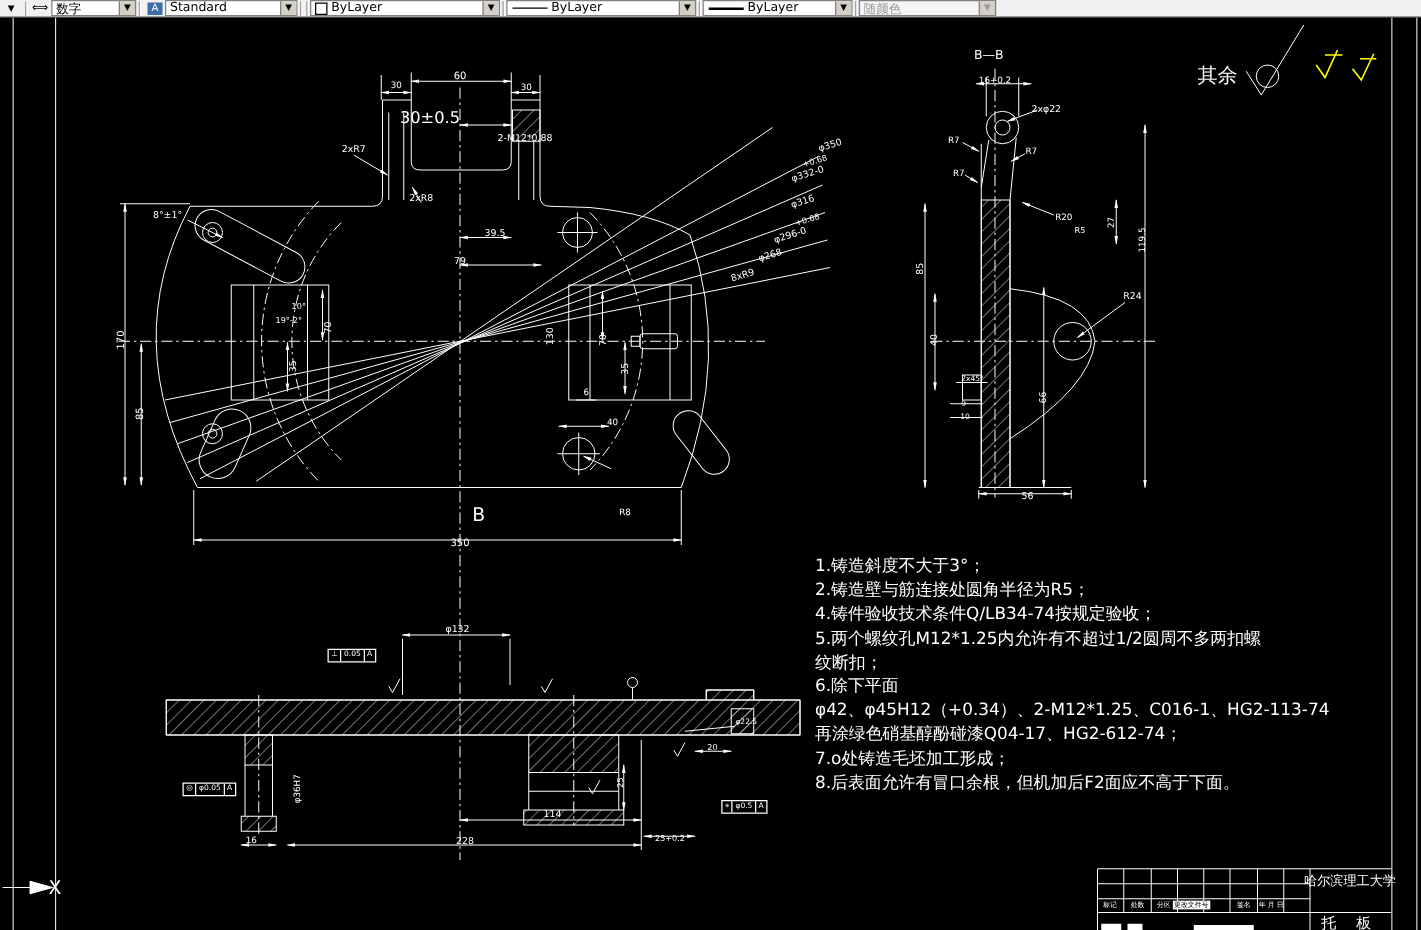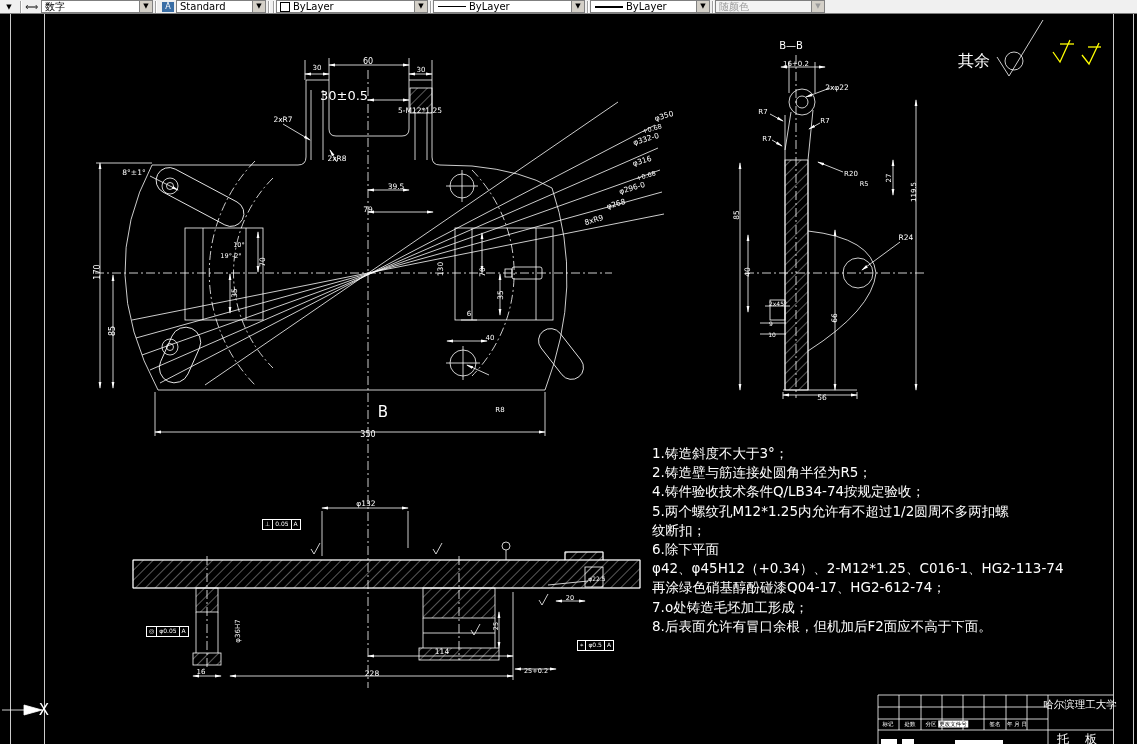--- a/index.html
+++ b/index.html
@@ -51,29 +51,29 @@
 <body>
 
 <div id="app">
 
   <div id="toolbar">
     <div class="tbtn" style="font-size:7px;">▼</div>
     <div class="tsep"></div>
     <div class="tbtn">
         <span class="icondim">⟺</span>
       </div>
-    <div class="combo" style="width:112px">
+    <div class="combo" style="width:68px">
       <span class="val">数字</span>
       <span class="arrow">▼</span>
     </div>
     <div class="tsep"></div>
     <div class="tbtn">
         <span class="iconA">A</span>
       </div>
-    <div class="combo" style="width:90px">
+    <div class="combo" style="width:106px">
       <span class="val">Standard</span>
       <span class="arrow">▼</span>
     </div>
     <div class="tsep"></div>
     <div class="tsep"></div>
     <div class="combo" style="width:152px">
       <span class="swatch"></span>
       <span class="val">ByLayer</span>
       <span class="arrow">▼</span>
     </div>
@@ -303,21 +303,21 @@
           <path d="M24,705 L42,710 L24,715 Z" fill="#fff"></path>
         </g>
       </g>
     </svg>
 
     <div id="labels">
         <span class="lbl" style="left: 317px; top: 54px; font-size: 7px;">30</span>
         <span class="lbl" style="left: 368px; top: 47px; font-size: 8px;">60</span>
         <span class="lbl" style="left: 421px; top: 56px; font-size: 7px;">30</span>
         <span class="lbl" style="left: 344px; top: 81px; font-size: 13px;">30±0.5</span>
-        <span class="lbl" style="left: 420px; top: 96px; font-size: 7.5px;">5-M12*1.25</span>
+        <span class="lbl" style="left: 420px; top: 96px; font-size: 7.5px;">2-M12*0.88</span>
         <span class="lbl" style="left: 283px; top: 105px; font-size: 7.5px;">2xR7</span>
         <span class="lbl" style="left: 337px; top: 144px; font-size: 7.5px; text-align: center;">2xR8</span>
         <span class="lbl" style="left: 134px; top: 158px; font-size: 7.5px;">8°±1°</span>
         <span class="lbl" style="left: 396px; top: 172px; font-size: 7.5px;">39.5</span>
         <span class="lbl" style="left: 368px; top: 195px; font-size: 7.5px;">79</span>
         <span class="lbl" style="left: 97px; top: 258px; font-size: 8px; transform: translate(-50%, -50%) rotate(-90deg);">170</span>
         <span class="lbl" style="left: 112px; top: 317px; font-size: 8px; transform: translate(-50%, -50%) rotate(-90deg);">85</span>
         <span class="lbl" style="left: 239px; top: 231px; font-size: 6.5px;">10°</span>
         <span class="lbl" style="left: 231px; top: 242px; font-size: 6.5px;">19°-2°</span>
         <span class="lbl" style="left: 262px; top: 248px; font-size: 7.5px; transform: translate(-50%, -50%) rotate(-90deg);">70</span>

